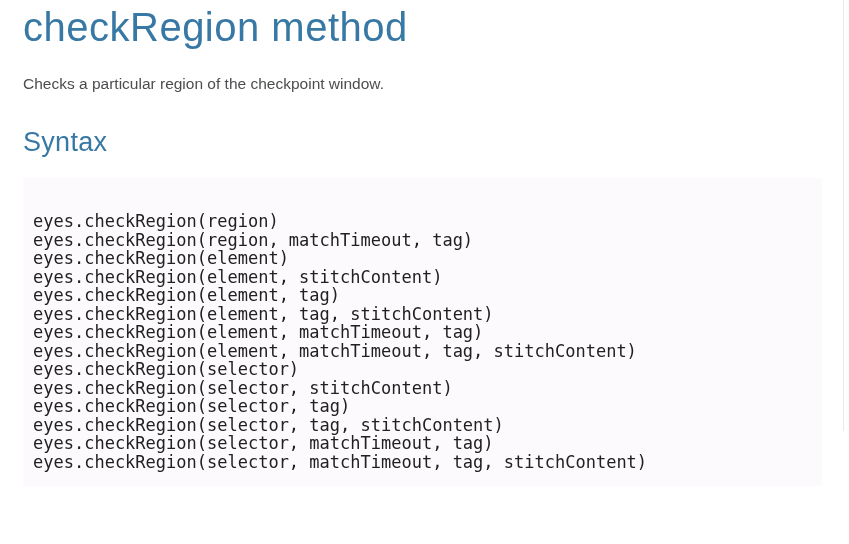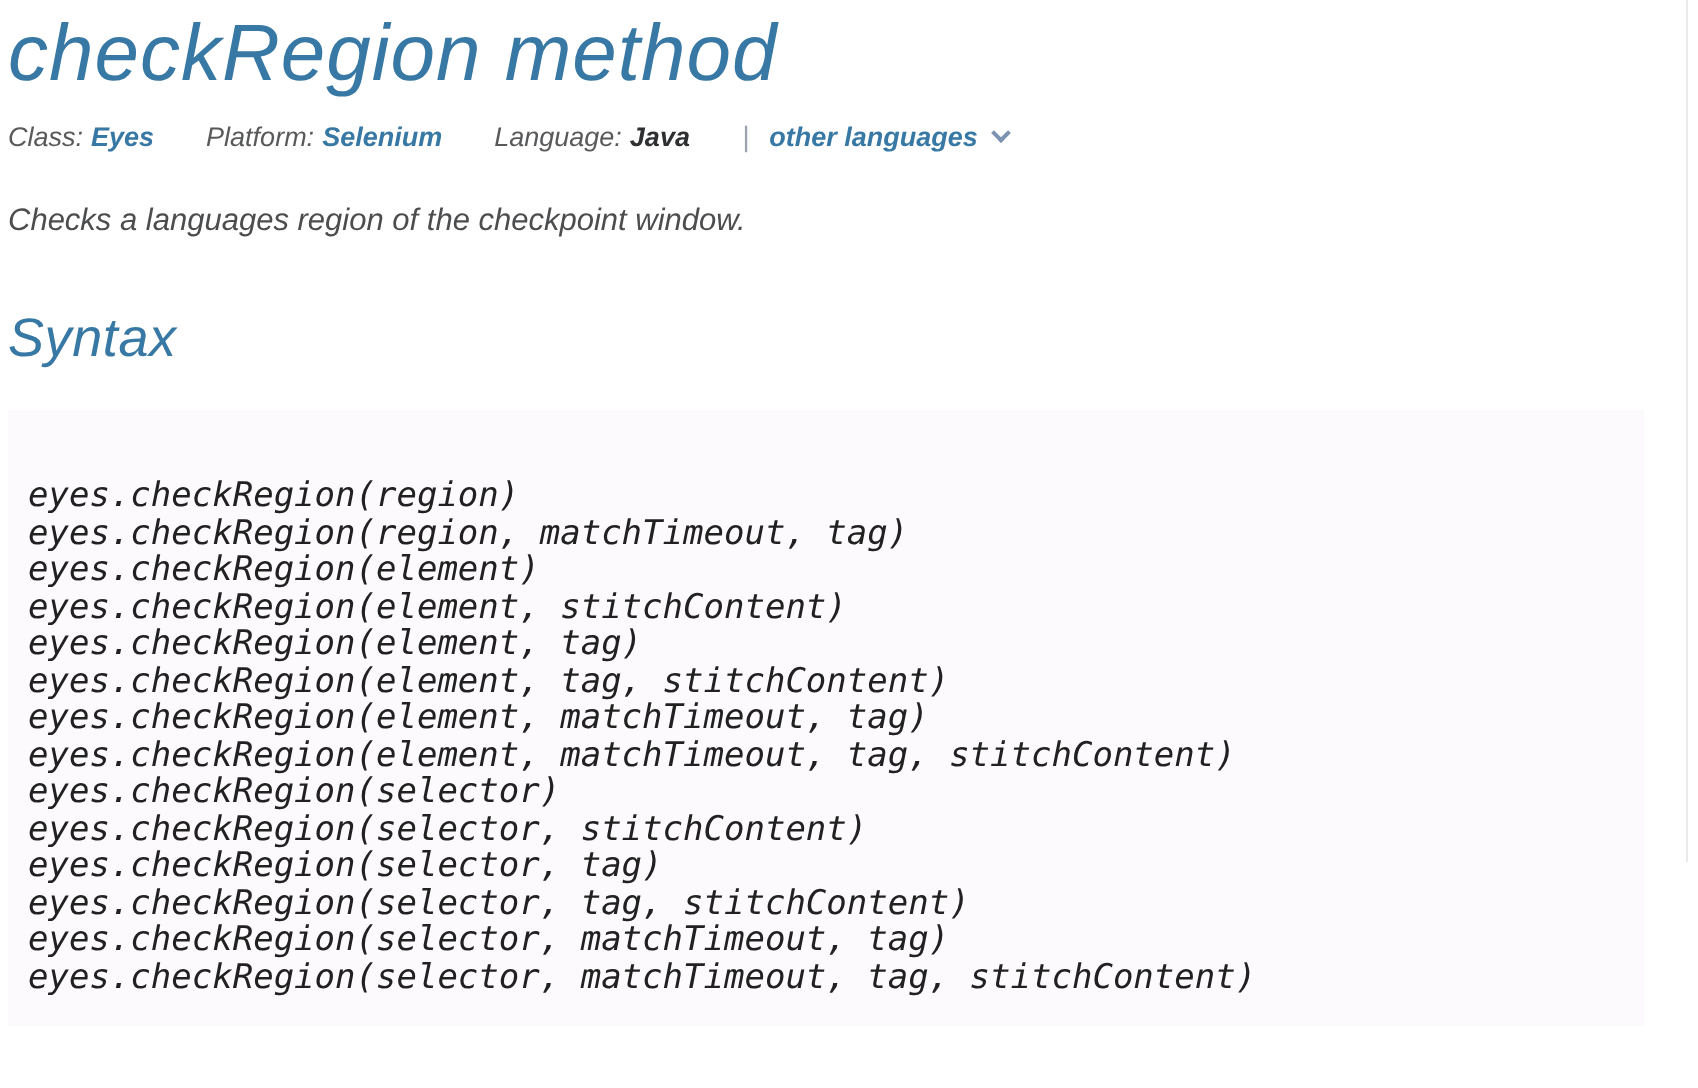--- a/index.html
+++ b/index.html
@@ -19,23 +19,22 @@
     width: 849px;
     height: 544px;
     background: #ffffff;
     font-family: "Liberation Sans", sans-serif;
     overflow: hidden;
   }
   .page {
     position: relative;
     width: 849px;
     height: 431px;
-    padding-left: 4px;
+    padding-left: 23px;
     background: #ffffff;
-    font-style: italic;
   }
   .right-edge {
     position: absolute;
     top: 0;
     bottom: 0;
     right: 5px;
     width: 1px;
     background: var(--edge_line);
   }
   h1.title {
@@ -107,29 +106,19 @@
   }
 </style>
 </head>
 <body>
 
 <div class="page">
   <div class="right-edge"></div>
 
   <h1 class="title">checkRegion method</h1>
 
-  <div class="meta">
-    <span class="group"><span class="label">Class:</span><a class="value accent">Eyes</a></span>
-    <span class="group"><span class="label">Platform:</span><a class="value accent">Selenium</a></span>
-    <span class="group"><span class="label">Language:</span><span class="value dark">Java</span></span>
-    <span class="sep">|</span>
-    <a class="other-langs">
-        <span>other languages</span>
-        <span class="chevron"></span>
-      </a>
-  </div>
 
-  <p class="description">Checks a languages region of the checkpoint window.</p>
+  <p class="description">Checks a particular region of the checkpoint window.</p>
 
   <h2 class="syntax">Syntax</h2>
 
   <pre class="code"><div>eyes.checkRegion(region)</div><div>eyes.checkRegion(region, matchTimeout, tag)</div><div>eyes.checkRegion(element)</div><div>eyes.checkRegion(element, stitchContent)</div><div>eyes.checkRegion(element, tag)</div><div>eyes.checkRegion(element, tag, stitchContent)</div><div>eyes.checkRegion(element, matchTimeout, tag)</div><div>eyes.checkRegion(element, matchTimeout, tag, stitchContent)</div><div>eyes.checkRegion(selector)</div><div>eyes.checkRegion(selector, stitchContent)</div><div>eyes.checkRegion(selector, tag)</div><div>eyes.checkRegion(selector, tag, stitchContent)</div><div>eyes.checkRegion(selector, matchTimeout, tag)</div><div>eyes.checkRegion(selector, matchTimeout, tag, stitchContent)</div></pre>
 </div>
 
 </body></html>

